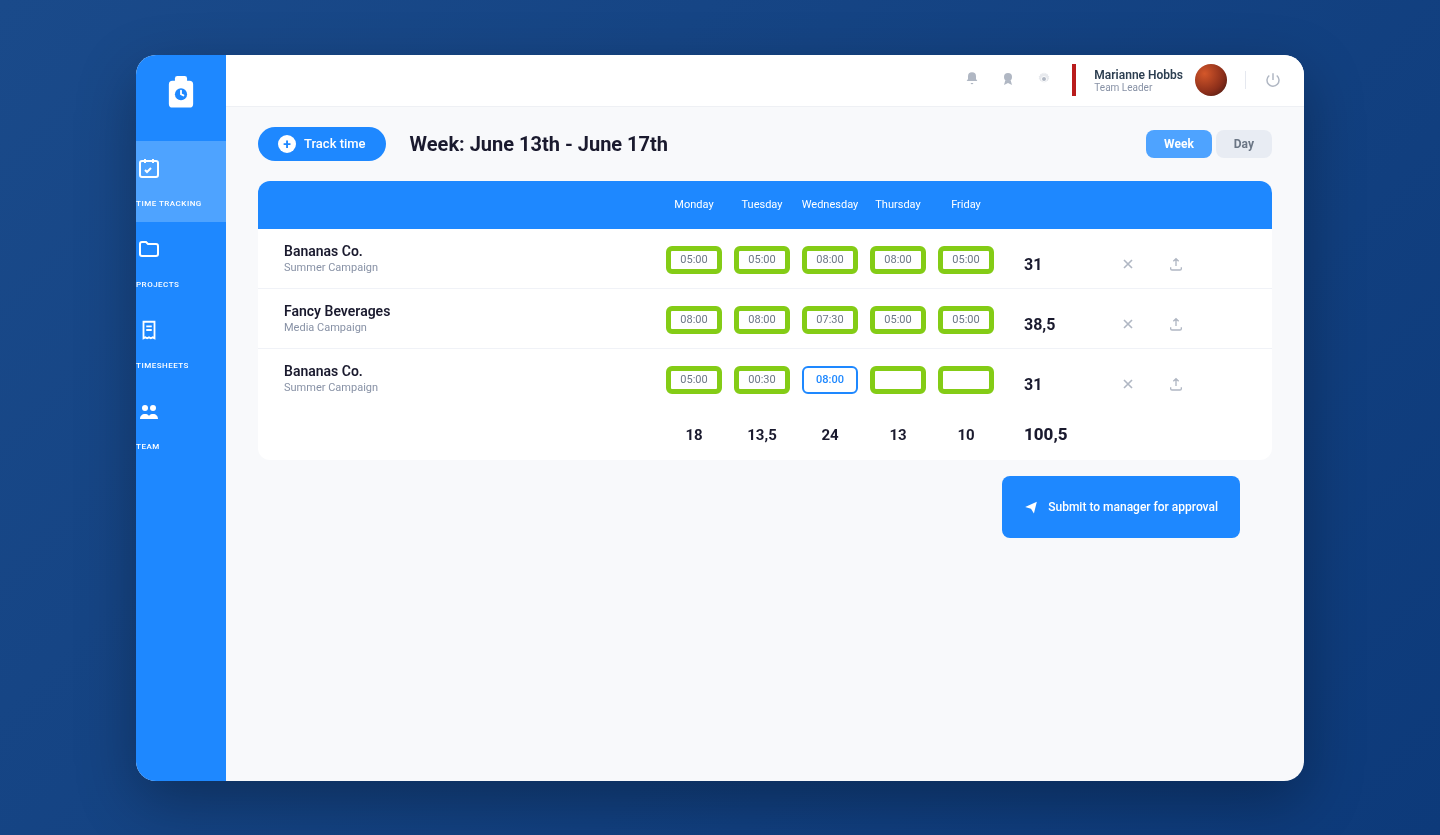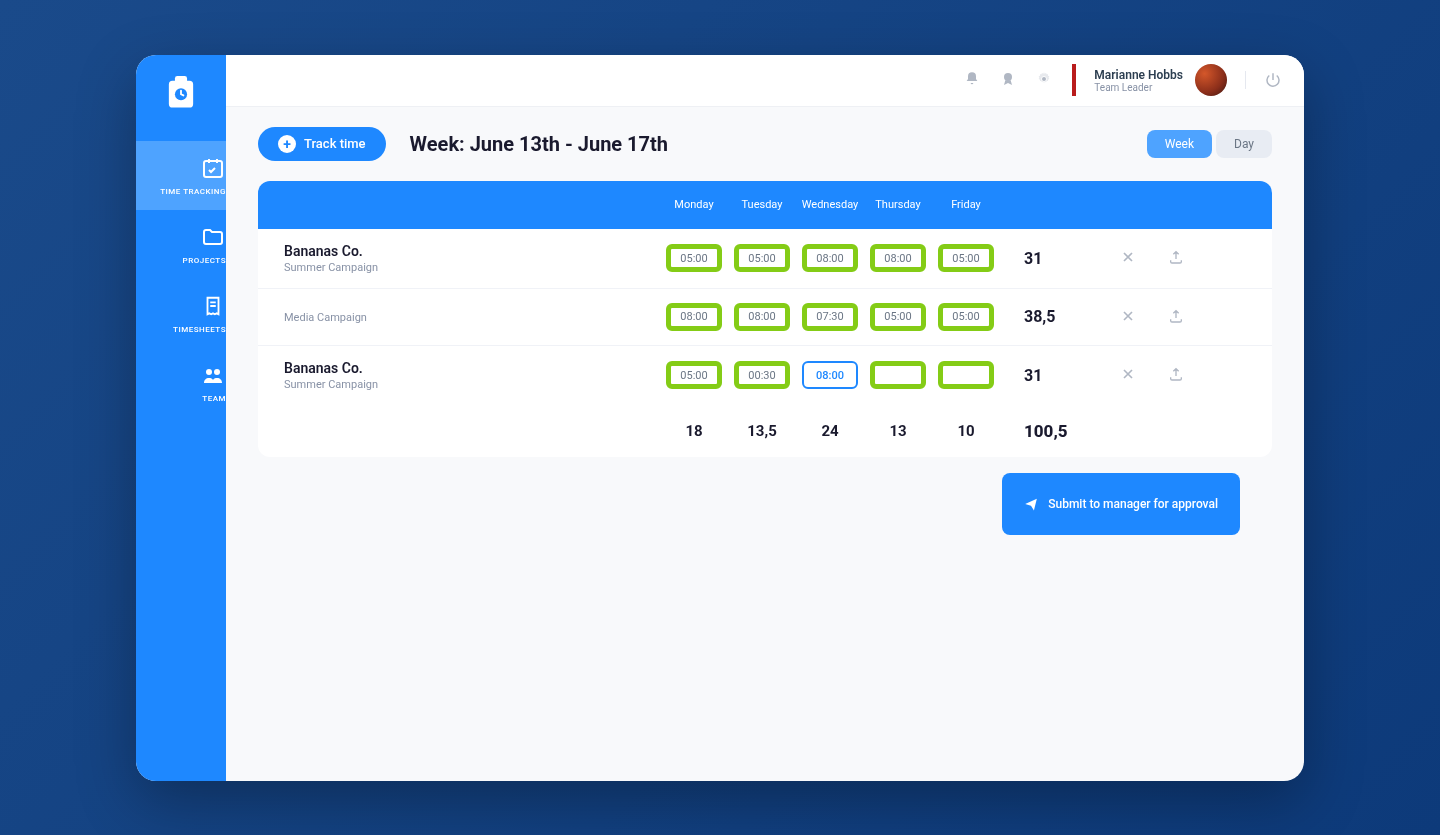--- a/index.html
+++ b/index.html
@@ -1,45 +1,45 @@
 <!DOCTYPE html>
 <html><head>
 <meta charset="utf-8">
 <style>
 *{box-sizing:border-box;margin:0;padding:0;font-family:-apple-system,BlinkMacSystemFont,'Segoe UI',Roboto,sans-serif}
 body{background:linear-gradient(135deg,#1a4a8a 0%,#0d3a7a 100%);width:1440px;height:835px;display:flex;align-items:center;justify-content:center}
 .app{width:1168px;height:726px;background:#f8f9fb;border-radius:20px;overflow:hidden;display:flex;box-shadow:0 20px 60px rgba(0,0,0,.3)}
 .sidebar{width:90px;background:#1e88ff;display:flex;flex-direction:column;align-items:center;padding-top:18px}
 .logo{width:36px;height:40px;margin-bottom:28px;display:flex;align-items:center;justify-content:center}
-.nav-item{width:100%;padding:14px 0;display:flex;flex-direction:column;align-items:flex-end;gap:6px;cursor:pointer;color:#fff}
+.nav-item{width:100%;padding:14px 0;display:flex;flex-direction:column;align-items:flex-start;gap:18px;cursor:pointer;color:#fff}
 .nav-item.active{background:#4ea3ff}
 .nav-icon{width:26px;height:26px;display:flex;align-items:center;justify-content:center}
 .nav-label{font-size:8px;letter-spacing:.5px;font-weight:500}
 .main{flex:1;display:flex;flex-direction:column}
 .topbar{height:52px;background:#fff;display:flex;align-items:center;justify-content:flex-end;padding:0 22px;gap:18px;border-bottom:1px solid #eef0f4}
 .top-icon{width:18px;height:18px;color:#b0b7c3;cursor:pointer}
 .user{display:flex;align-items:center;gap:12px;border-left:4px solid #b91c1c;padding-left:18px}
 .user-info{text-align:left}
 .user-name{font-size:12px;font-weight:600;color:#2c3e50}
 .user-role{font-size:10px;color:#8892a6}
 .avatar{width:32px;height:32px;border-radius:50%;background:radial-gradient(circle at 30% 30%,#d4572a,#8b2e1a 60%,#3a1510)}
 .power{border-left:1px solid #e5e8ef;padding-left:18px;color:#b0b7c3;cursor:pointer}
 .content{padding:20px 32px;flex:1}
 .content-head{display:flex;align-items:center;gap:24px;margin-bottom:20px}
 .track-btn{background:#1e88ff;color:#fff;border:none;border-radius:18px;padding:8px 20px;font-size:13px;font-weight:500;display:flex;align-items:center;gap:8px;cursor:pointer}
 .track-btn .plus{width:18px;height:18px;background:#fff;border-radius:50%;color:#1e88ff;display:flex;align-items:center;justify-content:center;font-weight:700;font-size:14px}
 .page-title{font-size:20px;font-weight:700;color:#1a1a2e}
 .view-toggle{margin-left:auto;display:flex;gap:4px}
-.toggle-btn{border:none;padding:7px 18px;border-radius:8px;font-size:12px;font-weight:400;cursor:pointer}
+.toggle-btn{border:none;padding:7px 18px;border-radius:8px;font-size:12px;font-weight:700;cursor:pointer}
 .toggle-btn.active{background:#4ea3ff;color:#fff}
 .toggle-btn.inactive{background:#e8ecf3;color:#6b7685}
 .table{background:#fff;border-radius:12px;overflow:hidden}
 .thead{background:#1e88ff;height:48px;display:flex;align-items:center;color:#fff;font-size:11px;padding-left:402px}
 .thead .day{width:68px;text-align:center}
-.trow{display:flex;align-items:center;padding:14px 0 14px 26px;border-bottom:1px solid #f0f2f7}
+.trow{display:flex;align-items:flex-end;padding:14px 0 14px 26px;border-bottom:1px solid #f0f2f7}
 .trow:last-child{border-bottom:none}
 .proj{width:376px}
 .proj-name{font-size:14px;font-weight:600;color:#1a1a2e}
 .proj-sub{font-size:11px;color:#8892a6;margin-top:2px}
 .cells{display:flex;gap:0}
 .cell{width:68px;display:flex;justify-content:center}
 .cell input{width:56px;height:28px;border:5px solid #84cc16;border-radius:6px;text-align:center;font-size:11px;color:#6b7685;outline:none}
 .cell input.focus{border:2px solid #1e88ff;color:#1e88ff;font-weight:500}
 .total{width:70px;font-size:16px;font-weight:700;color:#1a1a2e;padding-left:24px}
 .actions{display:flex;gap:30px;margin-left:50px;color:#b0b7c3}
@@ -189,20 +189,21 @@
                 </span>
                 <span class="action-icon">
                   <svg viewBox="0 0 24 24" width="16" height="16" stroke="currentColor" stroke-width="2" fill="none">
                     <path d="M12 15V4M8 8l4-4 4 4M4 17v2a2 2 0 002 2h12a2 2 0 002-2v-2"></path>
                   </svg>
                 </span>
               </div>
             </div>
             <div class="trow">
               <div class="proj">
+                <div class="proj-name">Fancy Beverages</div>
                 <div class="proj-sub">Media Campaign</div>
               </div>
               <div class="cells">
                 <div class="cell">
                   <input value="08:00" style="">
                 </div>
                 <div class="cell">
                   <input value="08:00" style="">
                 </div>
                 <div class="cell">

